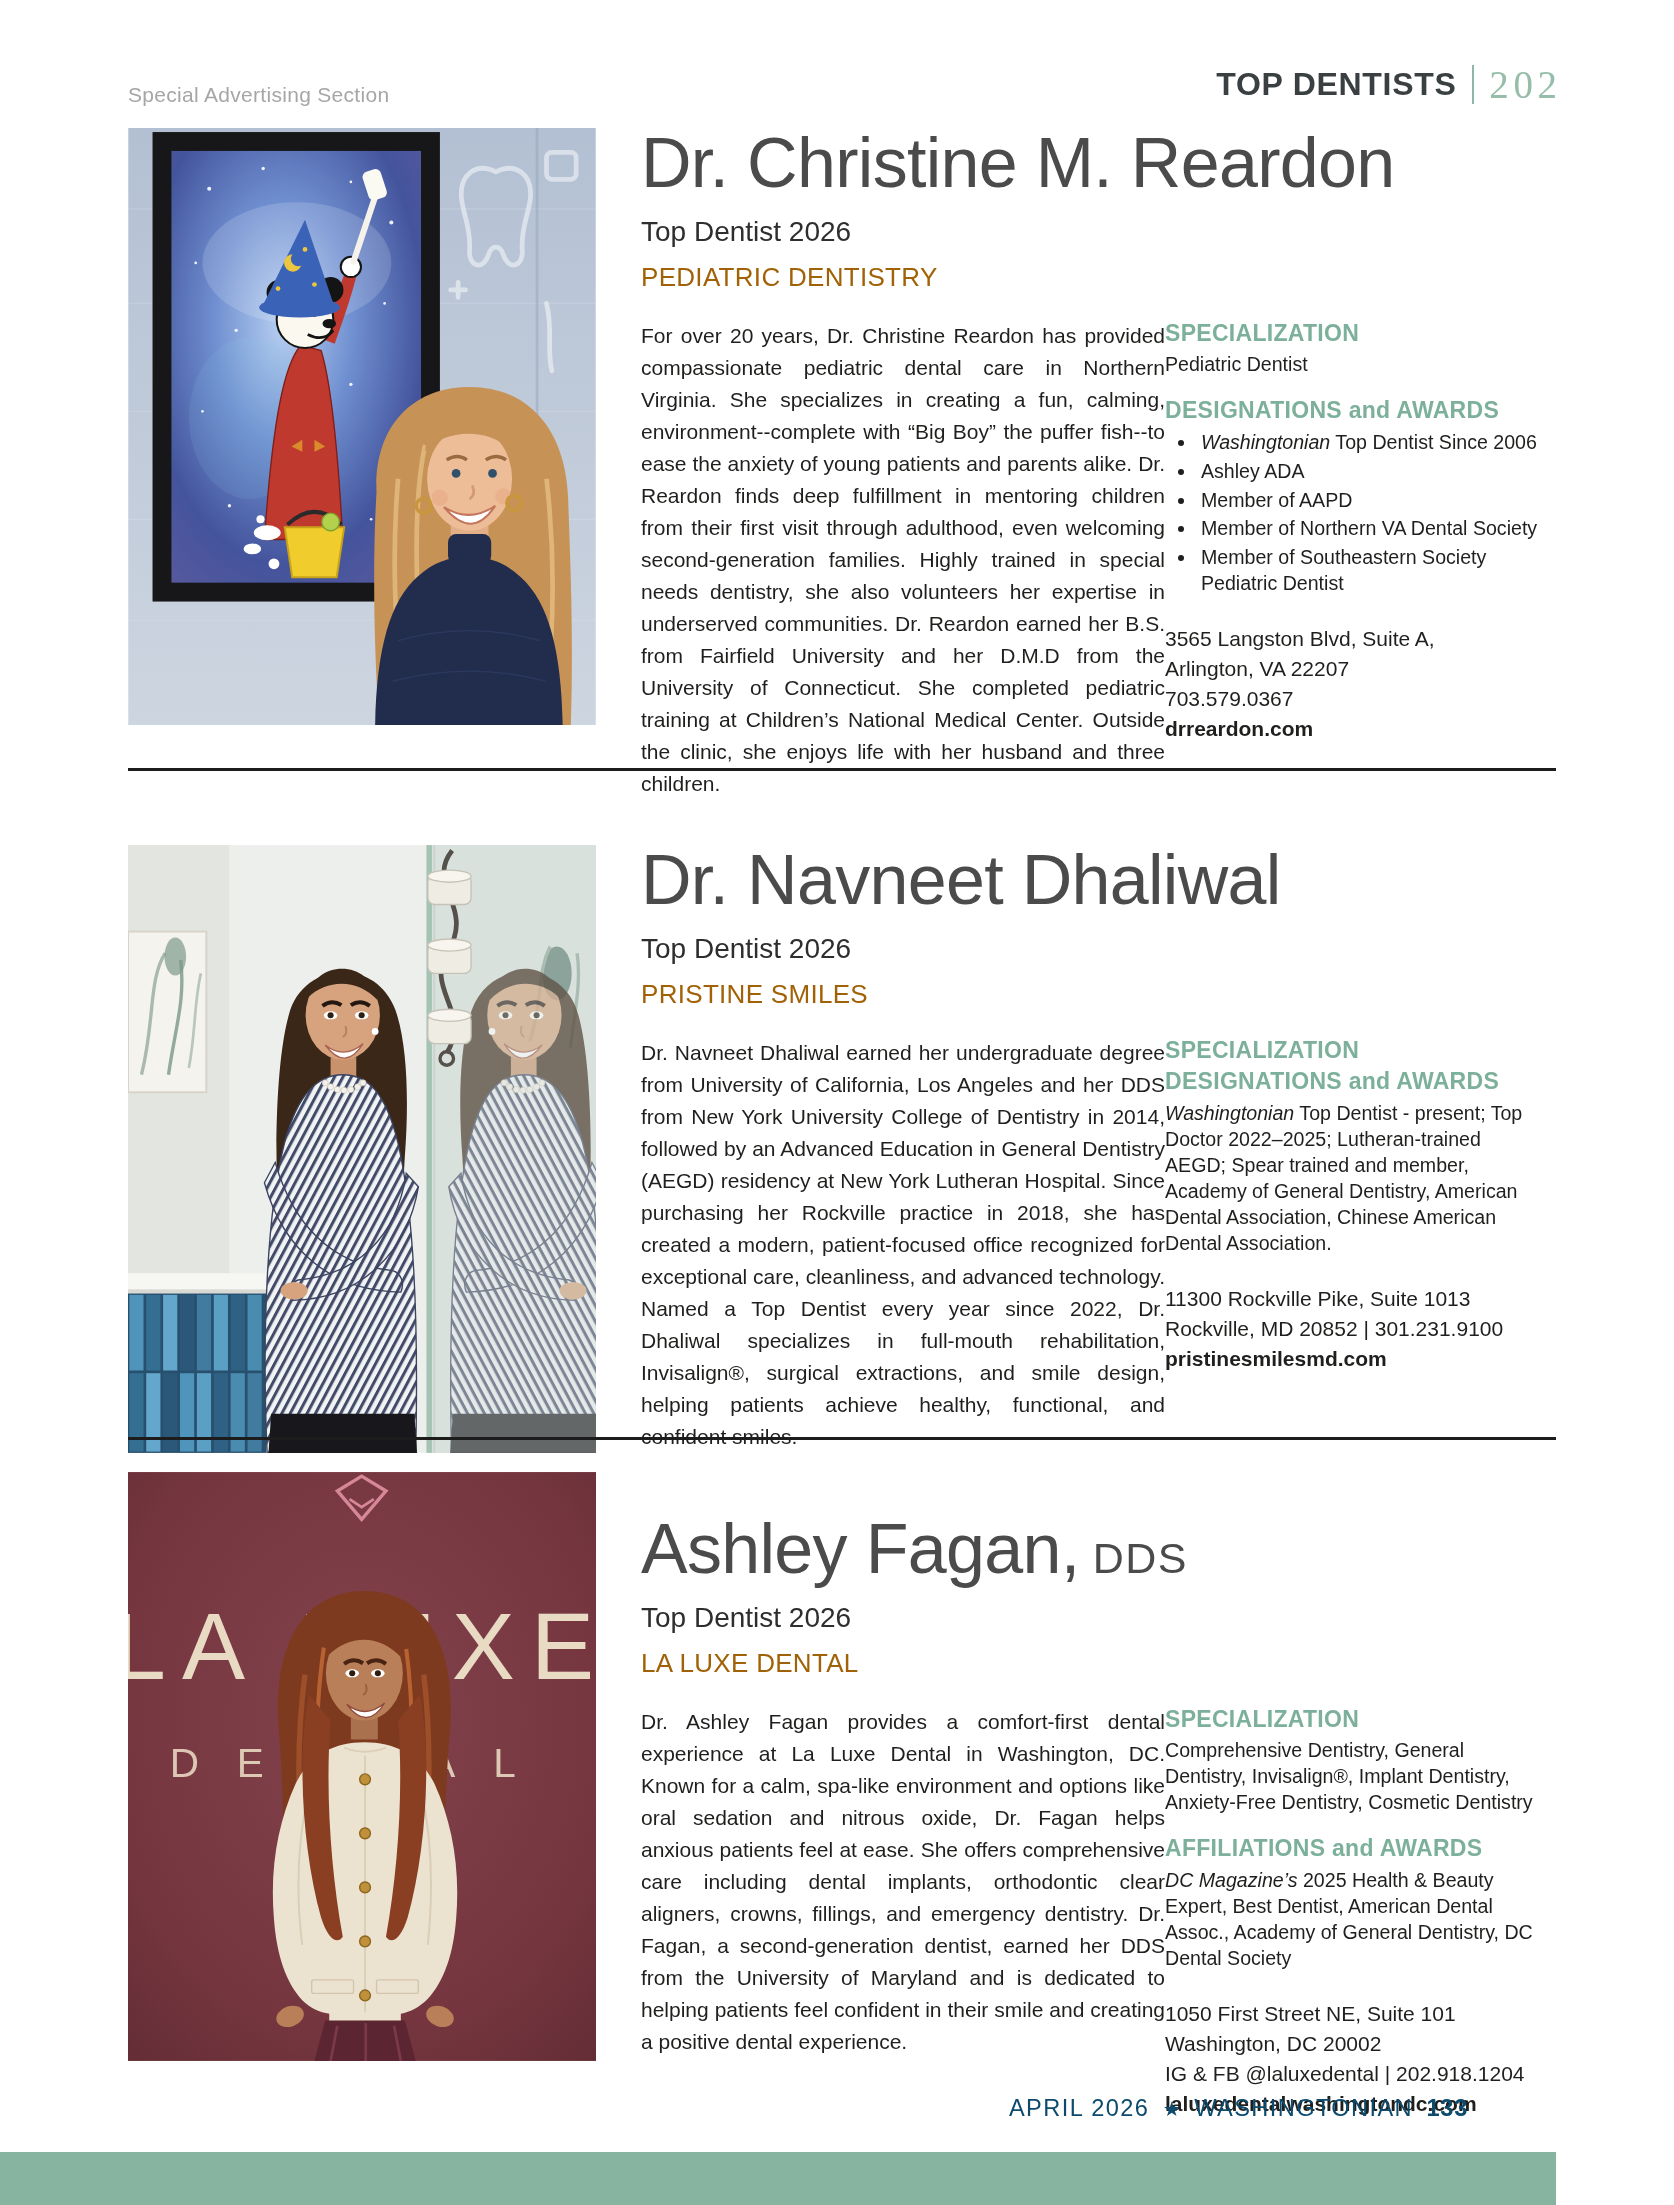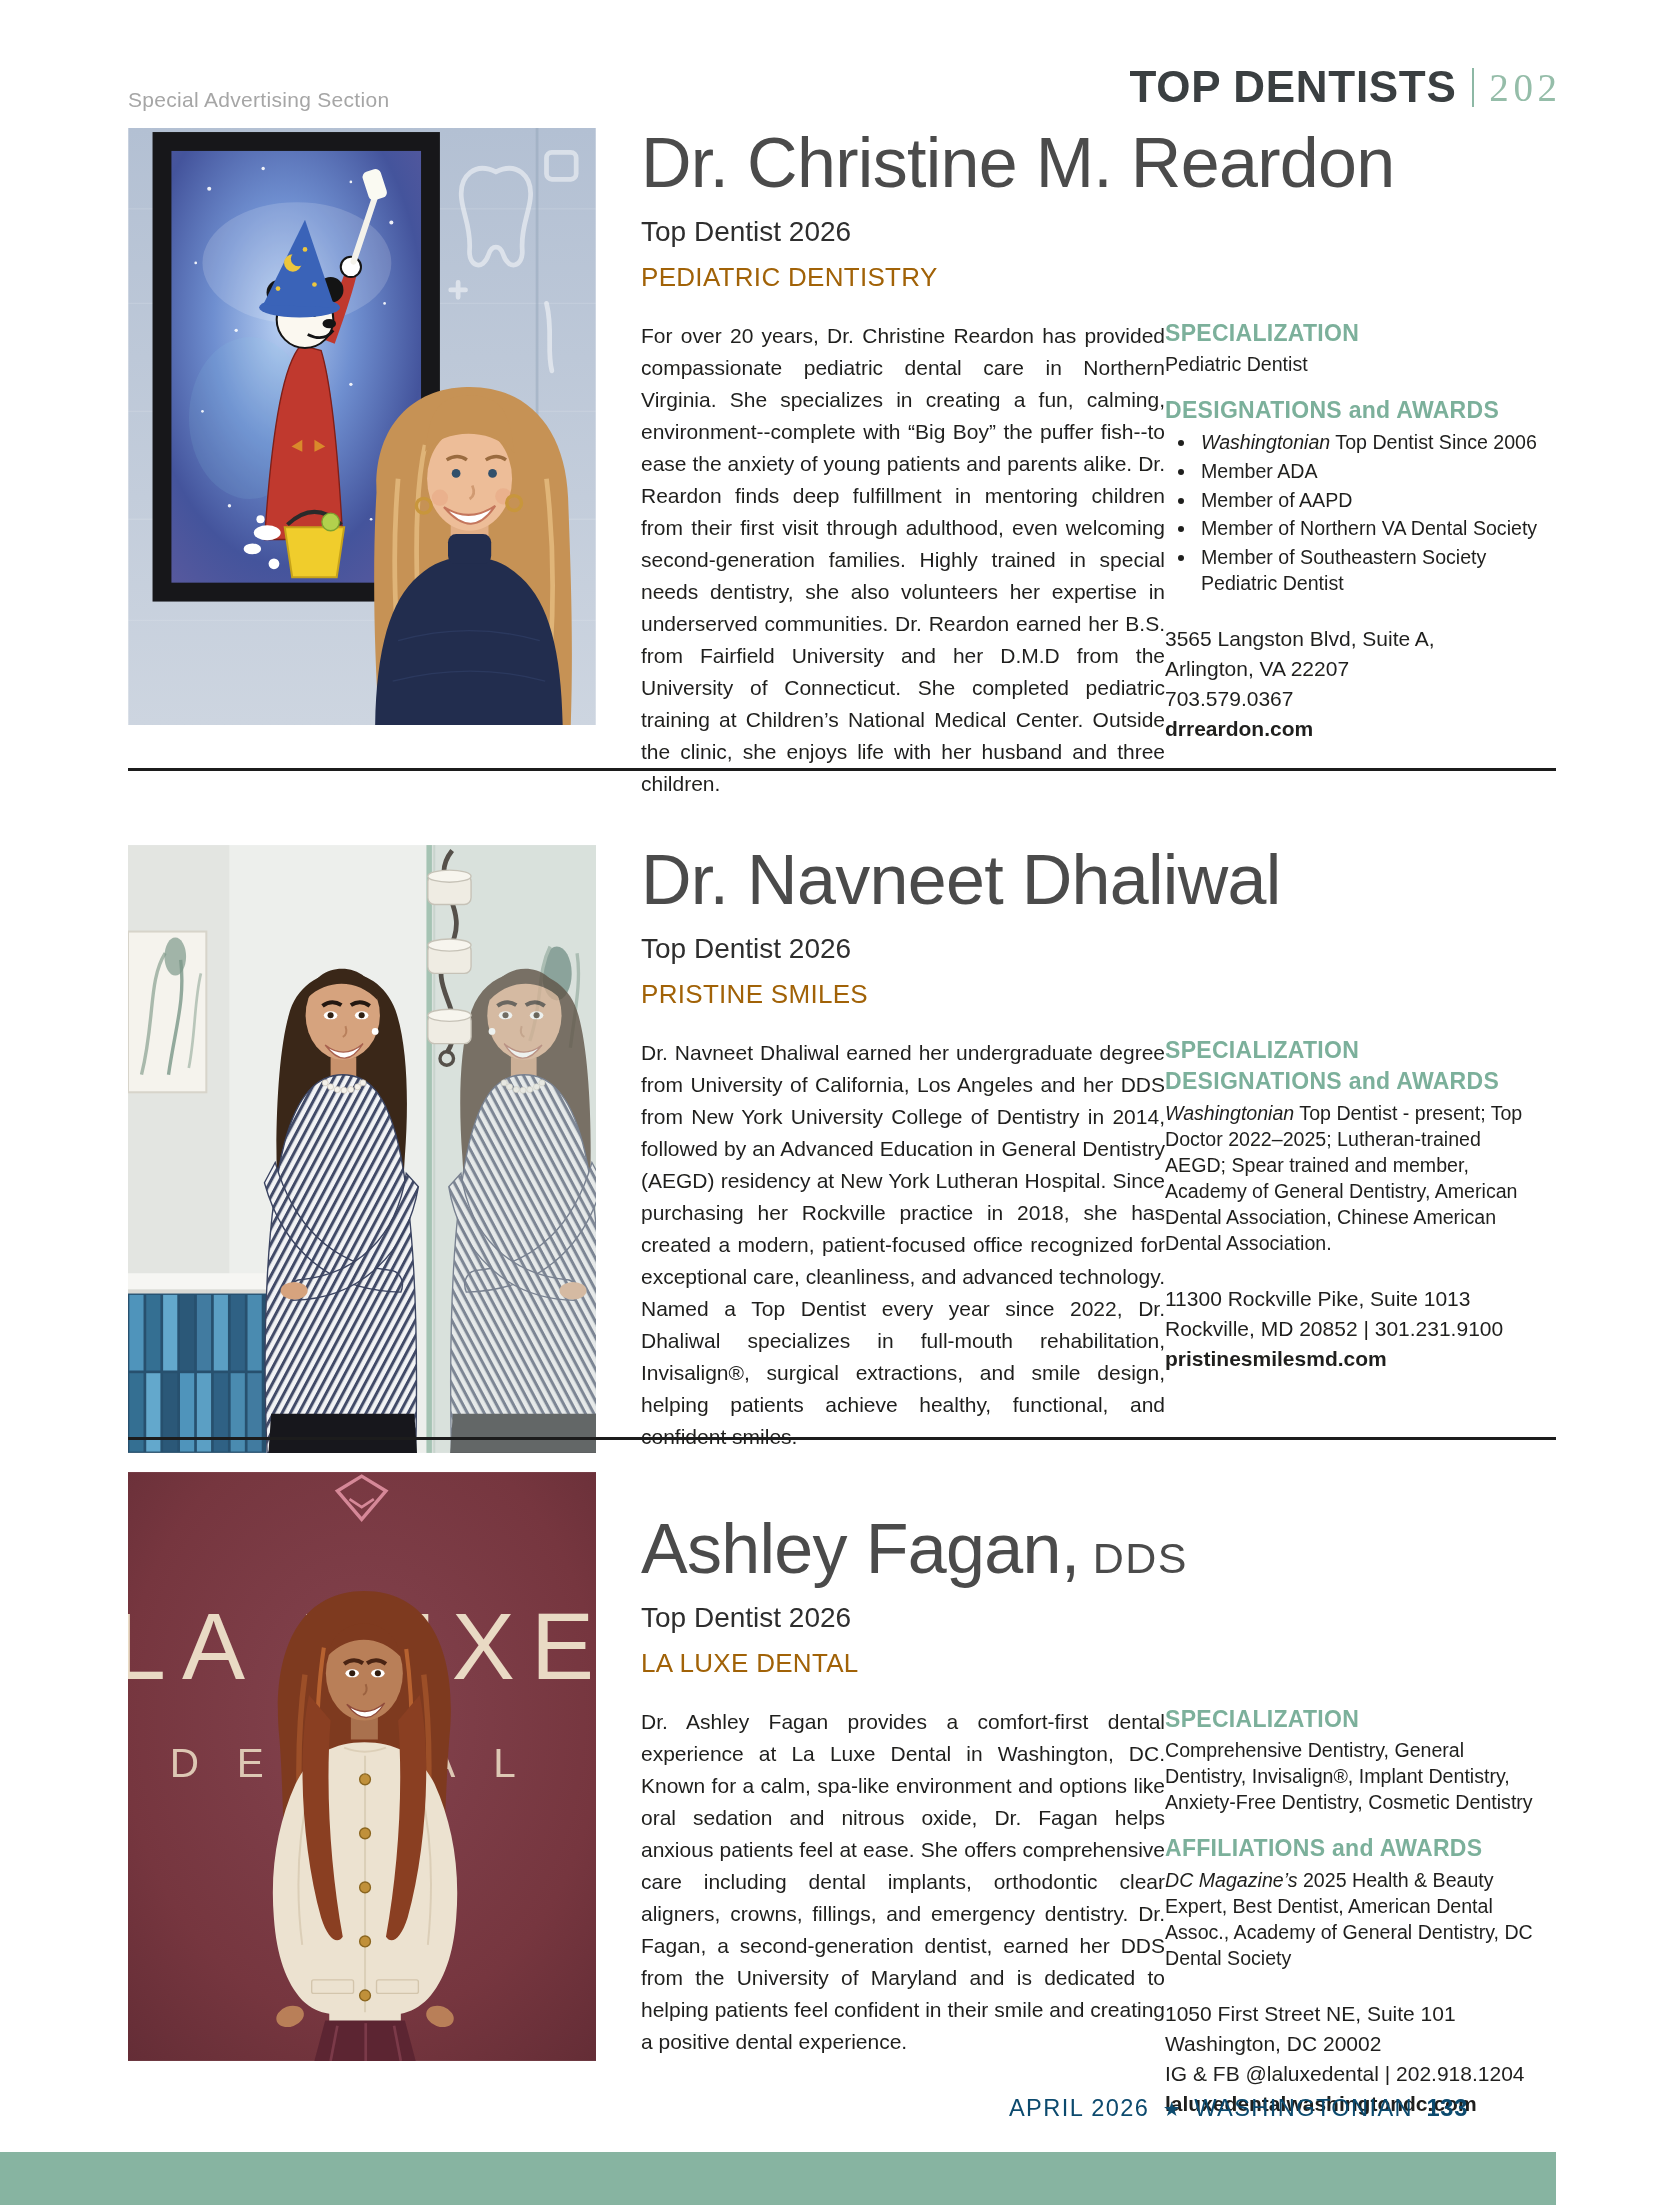--- a/index.html
+++ b/index.html
@@ -11,21 +11,21 @@
     color:#1f1f1d;
     overflow:hidden;
   }
   
   .page-header{
     position:absolute;top:62px;left:128px;width:1458px;
     display:flex;justify-content:space-between;align-items:flex-end;
   }
   .adv-label{font-size:21px;color:#a6a6a6;letter-spacing:0.3px;}
   .masthead{display:flex;align-items:center;}
-  .masthead-title{font-size:44px;font-weight:bold;color:#3a3f41;letter-spacing:0.7px;}
+  .masthead-title{font-size:32px;font-weight:bold;color:#3a3f41;letter-spacing:0.7px;}
   .masthead-divider{width:2.7px;height:39px;background:#8db8a5;margin:0 15px;}
   .masthead-year{font-family:"Liberation Serif", serif;font-size:39px;color:#95bda9;letter-spacing:4.7px;}
   
   .profile{position:absolute;left:128px;width:1458px;display:flex;}
   .profile.pos1{top:128px;}
   .profile.pos2{top:793px;align-items:flex-end;}
   .profile.pos3{top:1472px;}
   .photo{flex:none;width:468px;margin-right:45px;}
   .photo svg{display:block;}
   .content{width:945px;}
@@ -187,21 +187,21 @@
       <div class="doc-subtitle">Top Dentist 2026</div>
       <div class="doc-practice">PEDIATRIC DENTISTRY</div>
       <div class="columns">
         <p class="bio" style="margin:0">For over 20 years, Dr. Christine Reardon has provided compassionate pediatric dental care in Northern Virginia. She specializes in creating a fun, calming, environment--complete with “Big Boy” the puffer fish--to ease the anxiety of young patients and parents alike. Dr. Reardon finds deep fulfillment in mentoring children from their first visit through adulthood, even welcoming second-generation families. Highly trained in special needs dentistry, she also volunteers her expertise in underserved communities. Dr. Reardon earned her B.S. from Fairfield University and her D.M.D from the University of Connecticut. She completed pediatric training at Children’s National Medical Center. Outside the clinic, she enjoys life with her husband and three children.</p>
         <div class="sidecol">
           <div class="col-heading">SPECIALIZATION</div>
           <div class="col-block">Pediatric Dentist</div>
           <div class="col-heading">DESIGNATIONS and AWARDS</div>
           <ul class="awards">
             <li><i>Washingtonian</i><span> Top Dentist Since 2006</span></li>
-            <li><i></i><span>Member ADA</span></li>
+            <li><i></i><span>Ashley ADA</span></li>
             <li><i></i><span>Member of AAPD</span></li>
             <li><i></i><span>Member of Northern VA Dental Society</span></li>
             <li><i></i><span>Member of Southeastern Society Pediatric Dentist</span></li>
           </ul>
           <div class="contact">
             <div>3565 Langston Blvd, Suite A,</div>
             <div>Arlington, VA 22207</div>
             <div>703.579.0367</div>
             <div class="website">drreardon.com</div>
           </div>

